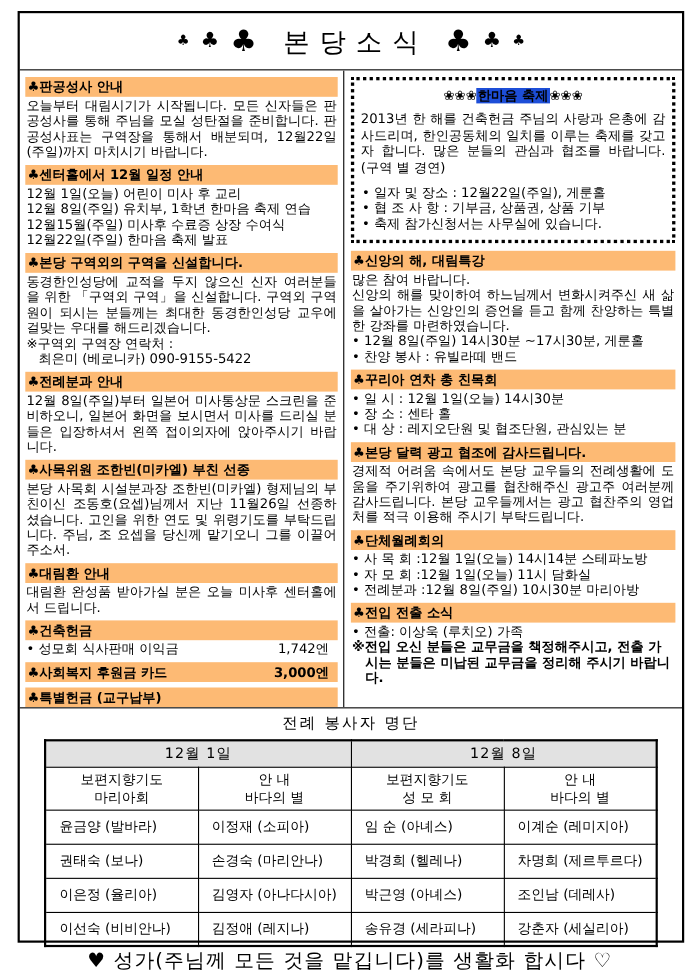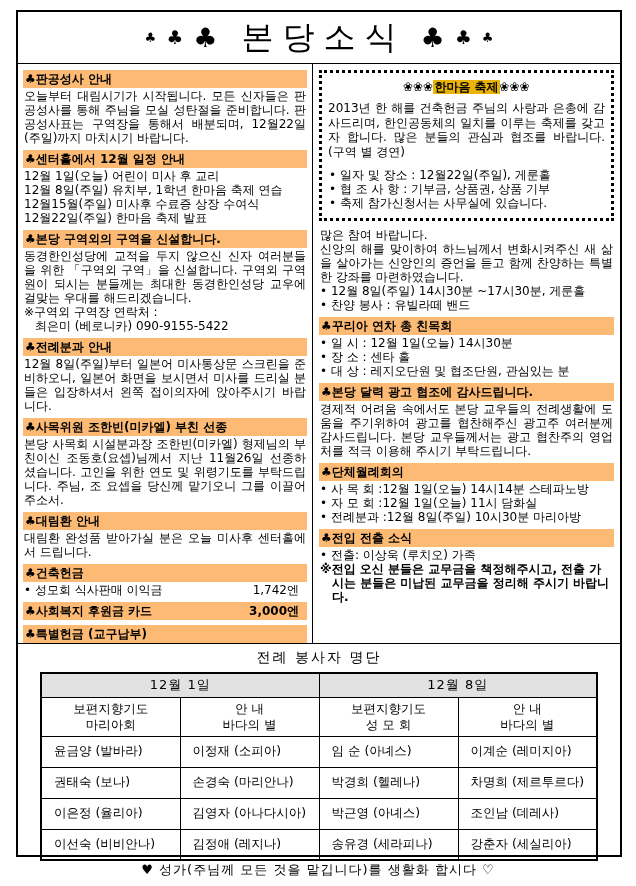--- a/index.html
+++ b/index.html
@@ -9,58 +9,58 @@
 
   .sheet { position:absolute; left:16px; top:10px; width:606px; height:847px;
     border:2px solid #000; display:flex; flex-direction:column; background:#fff; }
 
   
   .title-bar { height:52px; border-bottom:1px solid #000; display:flex;
     align-items:center; justify-content:center; flex:0 0 auto; }
   .club { line-height:1; margin:0 5px; }
   .c1 { font-size:13px; } .c2 { font-size:19px; } .c3 { font-size:27px; }
   .main-title { font-family:"DejaVu Serif","Liberation Serif",serif;
-    font-size:32px; letter-spacing:9px; margin:0 10px 0 19px; }
+    font-size:24px; letter-spacing:9px; margin:0 10px 0 19px; }
 
   
   .columns { flex:1 1 auto; display:flex; overflow:hidden; }
   .col-left { width:295px; border-right:1px solid #000; padding:6px 5px 0 5px; }
   .col-right { flex:1; padding:6px 6px 0 6px; }
 
   .section { margin-bottom:5px; }
   .sec-title { background:#fdba74; font-weight:bold; line-height:16px;
     padding:1px 2px; margin-bottom:1px; }
   .ln { line-height:14px; padding:0 1px; }
   .p { text-align:justify; }
   .ind { padding-left:12px; }
   .note { padding-left:13px; text-indent:-12px;font-weight:bold; }
   .lv { display:flex; justify-content:space-between; padding-right:8px; }
   .amt { text-align:right;margin-left:36px; }
 
   
   .festival { border:3px dotted #000; padding:5px 6px 8px 6px; margin-bottom:7px; }
   .festival-head { text-align:center; line-height:18px; margin-bottom:5px; }
-  .festival-head .hl { background:#eab308; font-weight:bold; padding:0 1px; }
+  .festival-head .hl { background:#1d4ed8; font-weight:bold; padding:0 1px; }
   .festival-body { text-align:justify; line-height:14.5px; margin-bottom:9px; }
 
   
   .roster-area { flex:0 0 auto; height:212px; border-top:1px solid #000; padding-top:5px; }
   .roster-title { text-align:center; font-size:14px; letter-spacing:2px; margin-bottom:5px; }
   table.roster { width:558px; margin:0 auto; border-collapse:collapse; border:2px solid #000; }
   .roster th, .roster td { border:1px solid #000; font-weight:normal; }
   .roster .date-row th { background:#e2e2e2; height:24px; text-align:center;
     font-size:13px; letter-spacing:1px; }
   .roster .head-row th { white-space:pre-line; text-align:center; padding:3px 0;
     line-height:16px; font-size:12.5px; }
   .roster tbody td { height:31px; text-align:left; padding-left:12px;
     font-size:12.5px; width:25%; }
 
   
   .footer { position:absolute; left:0; top:861px; width:636px; text-align:center;
-    font-size:13px; letter-spacing:1px; }
+    font-size:18px; letter-spacing:1px; }
 </style>
 </head>
 <body>
 
 <div class="sheet">
 
   <div class="title-bar">
     <span class="club c1">♣</span>
     <span class="club c2">♣</span>
     <span class="club c3">♣</span>
@@ -137,20 +137,21 @@
         <div class="festival-head">
           <span>❀❀❀</span><span class="hl">한마음 축제</span><span>❀❀❀</span>
         </div>
         <div class="festival-body">2013년 한 해를 건축헌금 주님의 사랑과 은총에 감사드리며, 한인공동체의 일치를 이루는 축제를 갖고자 합니다. 많은 분들의 관심과 협조를 바랍니다. (구역 별 경연)</div>
         <div class="ln">• 일자 및 장소 : 12월22일(주일), 게룬홀</div>
         <div class="ln">• 협 조 사 항  : 기부금, 상품권, 상품 기부</div>
         <div class="ln">• 축제 참가신청서는 사무실에 있습니다.</div>
       </div>
 
       <div class="section">
+        <div class="sec-title">♣신앙의 해, 대림특강</div>
         <div class="ln">많은 참여 바랍니다.</div>
         <div class="ln p">신앙의 해를 맞이하여 하느님께서 변화시켜주신 새 삶을 살아가는 신앙인의 증언을 듣고 함께 찬양하는 특별한 강좌를 마련하였습니다.</div>
         <div class="ln">• 12월 8일(주일) 14시30분 ~17시30분, 게룬홀</div>
         <div class="ln">• 찬양 봉사 : 유빌라떼 밴드</div>
       </div>
 
       <div class="section">
         <div class="sec-title">♣꾸리아 연차 총 친목회</div>
         <div class="ln">• 일 시 : 12월 1일(오늘) 14시30분</div>
         <div class="ln">• 장 소 : 센타 홀</div>

